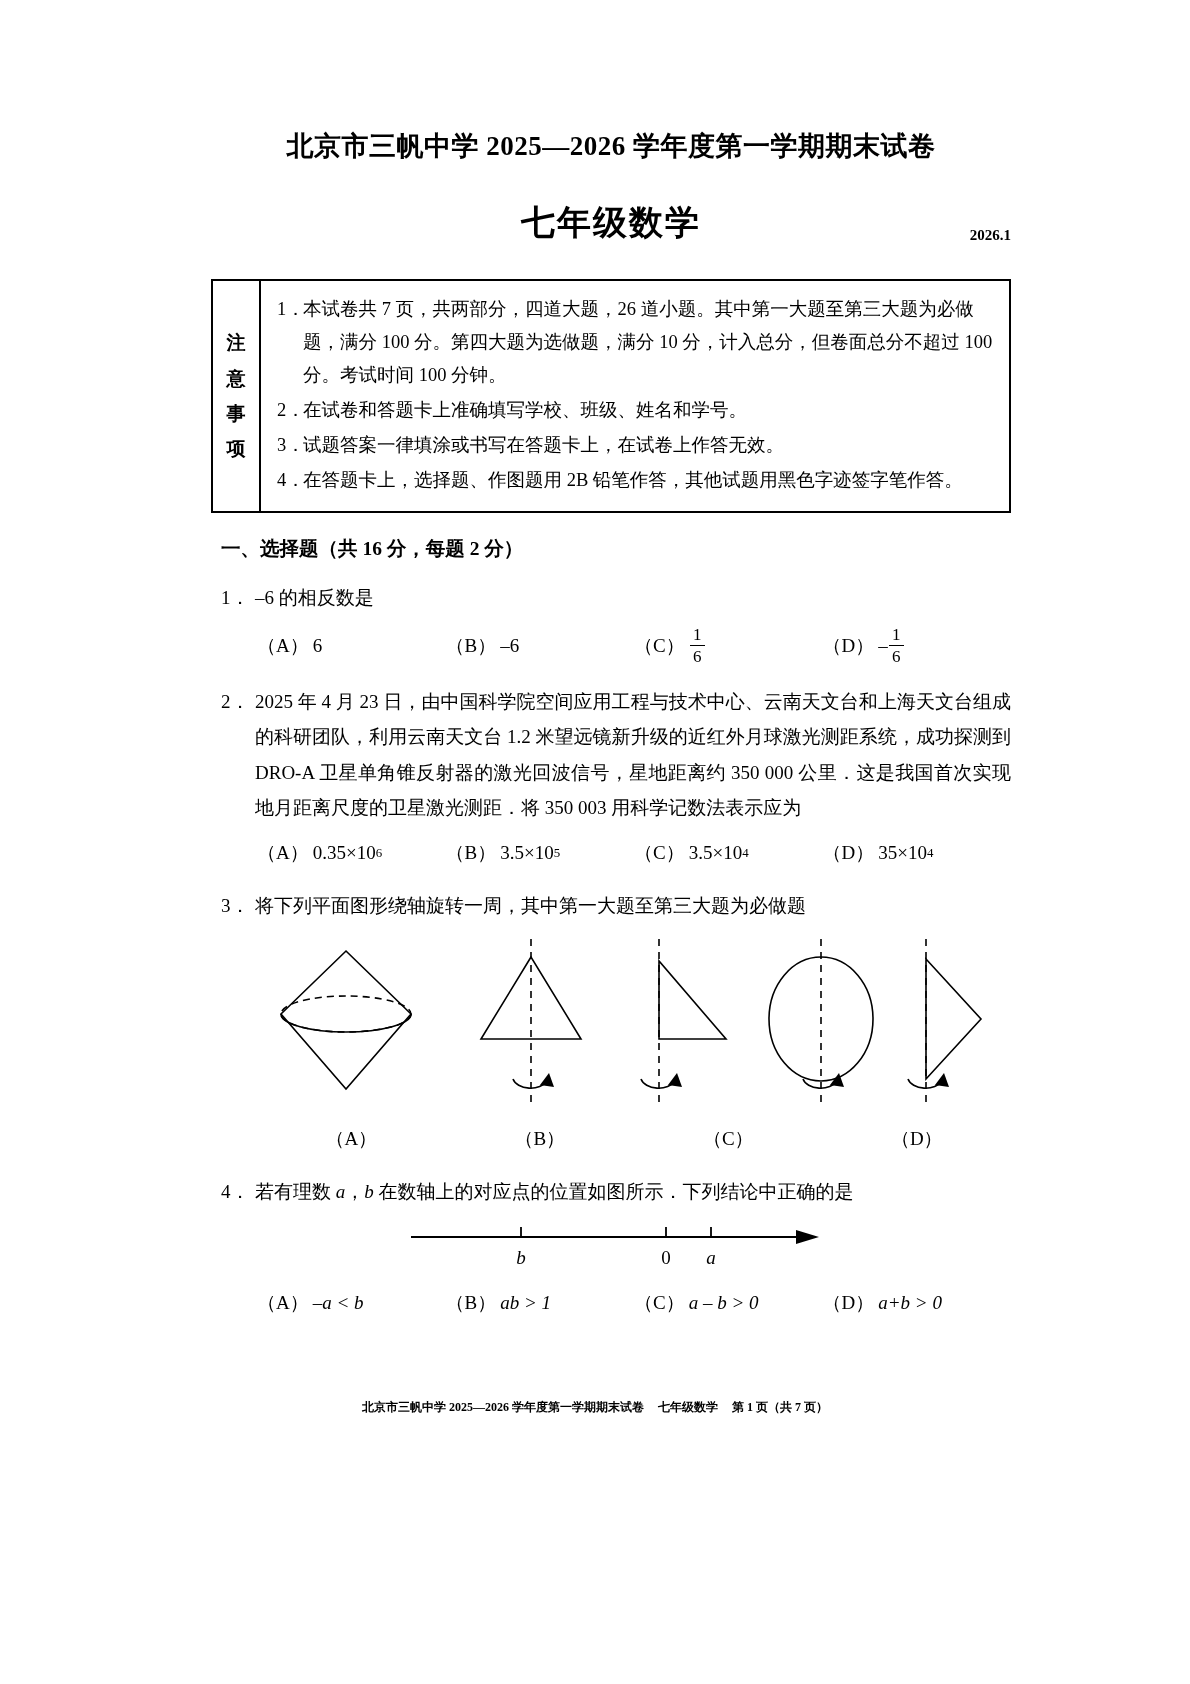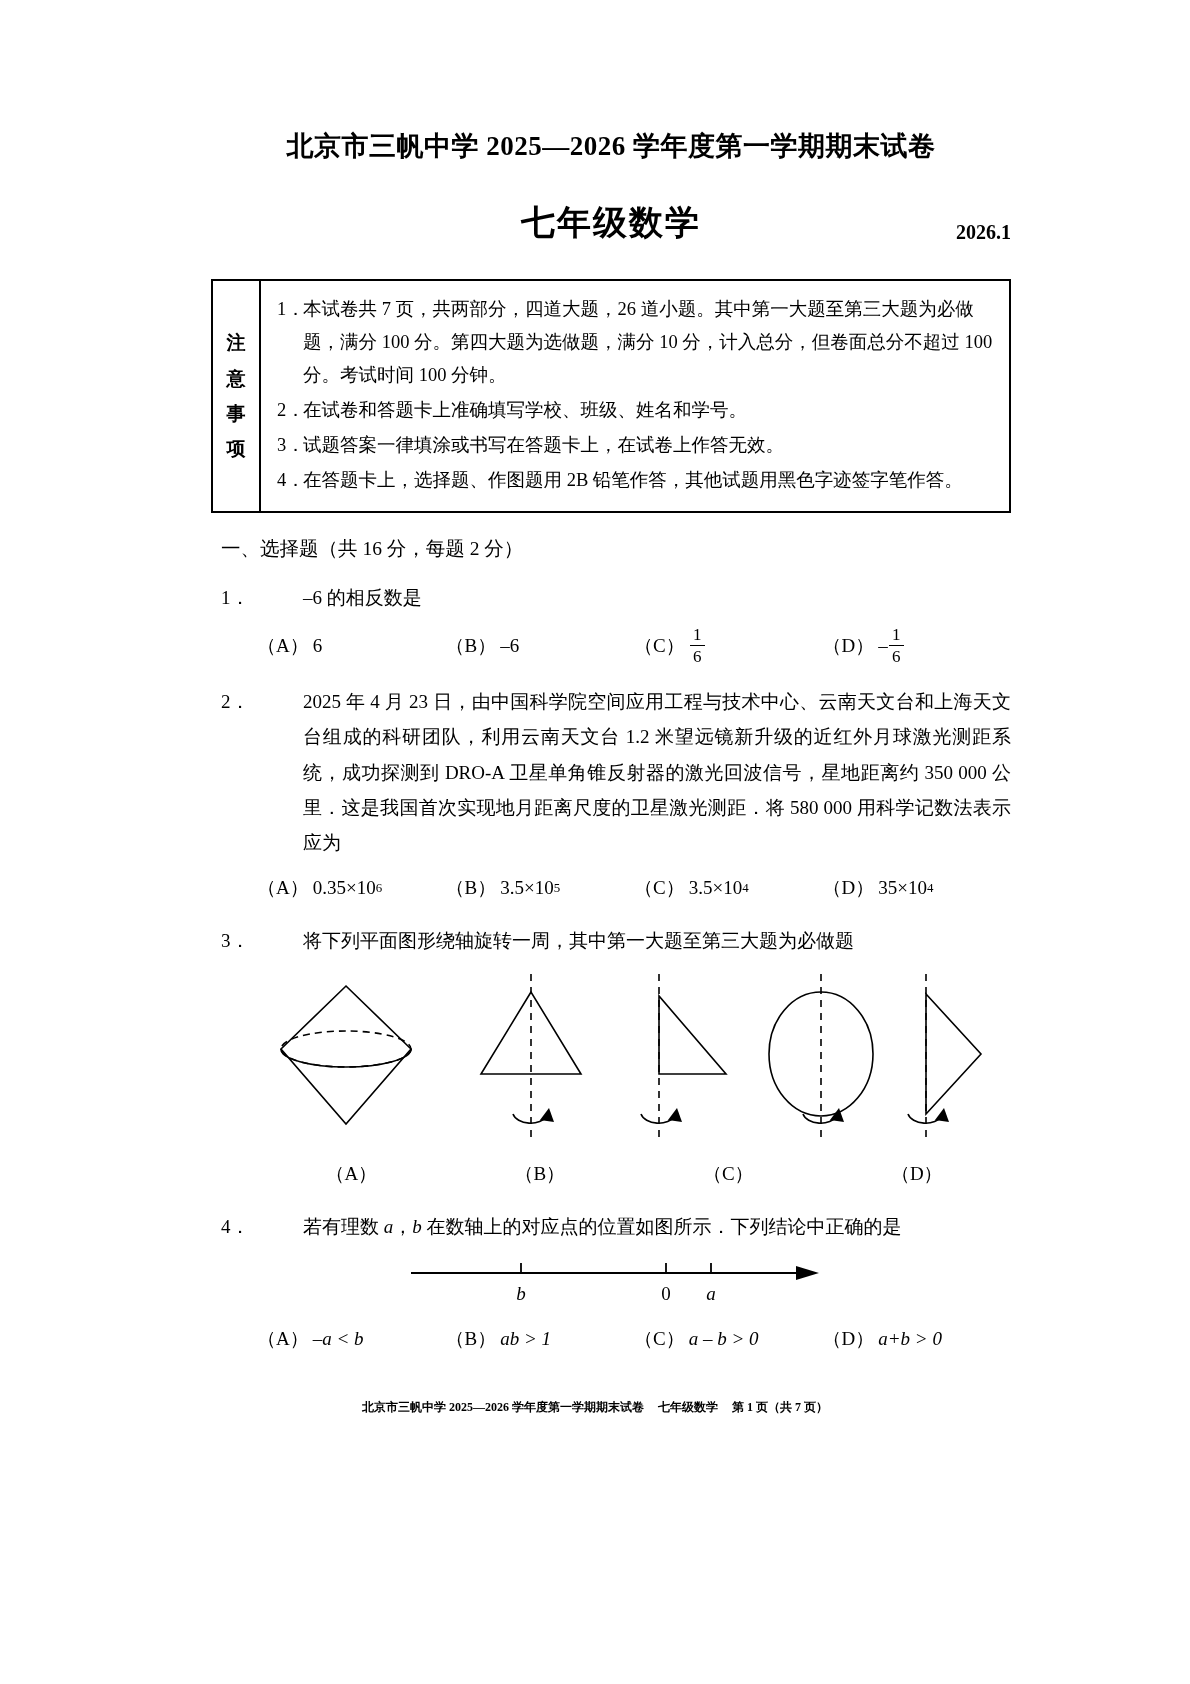--- a/index.html
+++ b/index.html
@@ -40,21 +40,21 @@
   }
   .subject-title {
     font-size: 34px;
     font-weight: bold;
     letter-spacing: 2px;
   }
   .exam-date {
     position: absolute;
     right: 195px;
     bottom: 2px;
-    font-size: 20px;
+    font-size: 15px;
     font-weight: bold;
   }
 
   
   .notice {
     margin: 33px auto 0 auto;
     width: 800px;
     border: 2px solid #000;
     display: flex;
     box-sizing: border-box;
@@ -106,21 +106,21 @@
 
   
   .content {
     width: 800px;
     margin: 0 auto;
     padding-left: 10px;
     box-sizing: border-box;
   }
   .section-title {
     font-size: 19.5px;
-    font-weight: normal;
+    font-weight: bold;
     margin-top: 22px;
   }
   .section-note {
     font-size: 19px;
     margin-top: 14px;
     padding-left: 36px;
   }
   .question {
     margin-top: 18px;
     font-size: 19px;
@@ -129,21 +129,20 @@
   .q-head {
     display: flex;
   }
   .q-num {
     flex: 0 0 34px;
     width: 34px;
   }
   .q-text {
     flex: 1;
     text-align: justify;
-    margin-left: 48px;
   }
   .options {
     display: flex;
     margin-top: 10px;
     padding-left: 36px;
     font-size: 19px;
   }
   .options .opt {
     flex: 0 0 25%;
     display: flex;
@@ -285,21 +284,21 @@
               <span class="den">6</span>
             </span>
           </span>
         </div>
       </div>
     </div>
 
     <div class="question">
       <div class="q-head">
         <span class="q-num">2．</span>
-        <span class="q-text">2025 年 4 月 23 日，由中国科学院空间应用工程与技术中心、云南天文台和上海天文台组成的科研团队，利用云南天文台 1.2 米望远镜新升级的近红外月球激光测距系统，成功探测到 DRO-A 卫星单角锥反射器的激光回波信号，星地距离约 350 000 公里．这是我国首次实现地月距离尺度的卫星激光测距．将 580 000 用科学记数法表示应为</span>
+        <span class="q-text">2025 年 4 月 23 日，由中国科学院空间应用工程与技术中心、云南天文台和上海天文台组成的科研团队，利用云南天文台 1.2 米望远镜新升级的近红外月球激光测距系统，成功探测到 DRO-A 卫星单角锥反射器的激光回波信号，星地距离约 350 000 公里．这是我国首次实现地月距离尺度的卫星激光测距．将 350 003 用科学记数法表示应为</span>
       </div>
       <div class="options">
         <div class="opt">
           <span class="opt-lbl">（A）</span>
           <span>0.35×10</span>
             <sup>6</sup>
         </div>
         <div class="opt">
           <span class="opt-lbl">（B）</span>
           <span>3.5×10</span>

